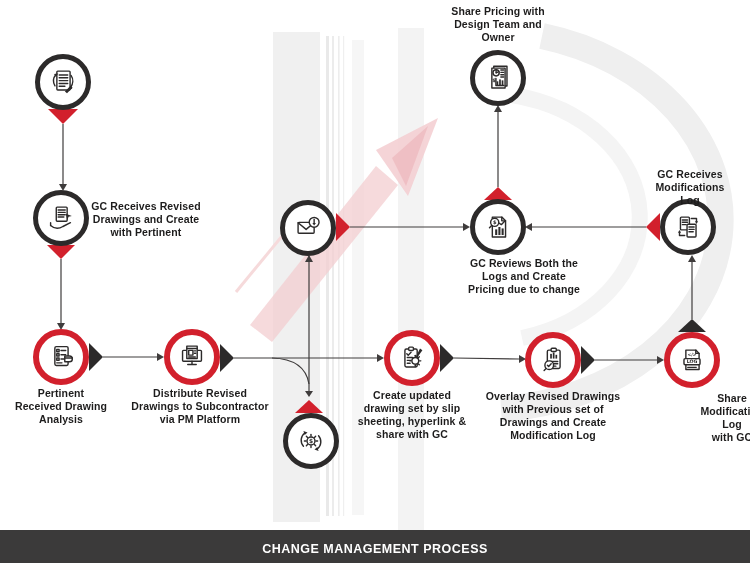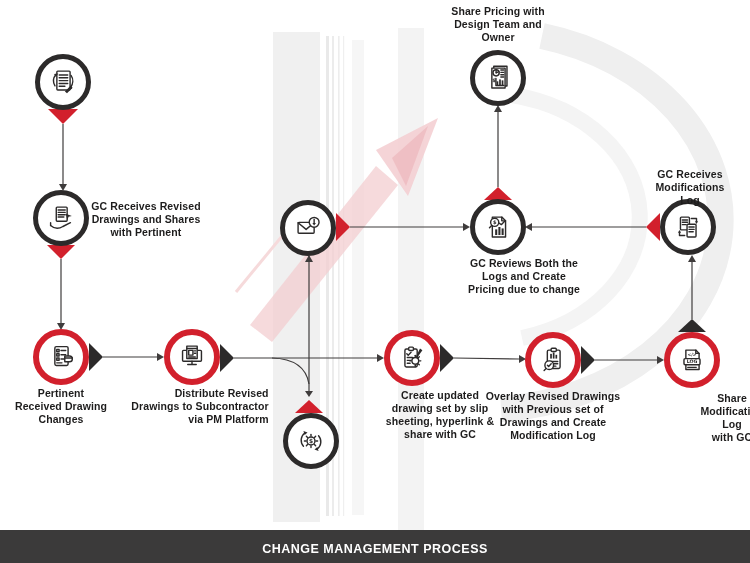--- a/index.html
+++ b/index.html
@@ -133,55 +133,55 @@
       <line x1="15" y1="9.5" x2="22.5" y2="9.5"></line>
         <line x1="15" y1="12" x2="22.5" y2="12"></line>
       <line x1="15" y1="14.5" x2="22.5" y2="14.5"></line>
         <line x1="15" y1="17" x2="21" y2="17"></line>
       <polygon class="f" points="23,13.5 29.5,15.8 26,16.8 24.8,20"></polygon>
       <path d="M7 26 c4 3.5 9 3.5 13 1 l8 -4"></path>
       <path d="M7 26 v-3"></path>
     </svg>
   </div>
   <div class="node-label" style="left:146px;top:200px;">GC Receives Revised
-Drawings and Shares
+Drawings and Create
 with Pertinent</div>
 
   <div class="node red" style="left:61px;top:357px;">
     <svg class="icon" width="34" height="34" viewBox="0 0 36 36">
       <rect x="11.5" y="7" width="14" height="20" rx="1.5" class="wf"></rect>
       <rect x="13.5" y="10" width="2.5" height="2.5"></rect>
         <line x1="18" y1="11.2" x2="23" y2="11.2"></line>
       <rect x="13.5" y="14.5" width="2.5" height="2.5"></rect>
         <line x1="18" y1="15.7" x2="23" y2="15.7"></line>
       <rect x="13.5" y="19" width="2.5" height="2.5"></rect>
         <line x1="18" y1="20.2" x2="23" y2="20.2"></line>
       <line x1="13.5" y1="24.2" x2="19" y2="24.2"></line>
       <path class="wf" d="M22 17 h5 a2.8 2.8 0 0 1 0 6 h-5 z"></path>
       <line x1="22" y1="19" x2="30" y2="19"></line>
     </svg>
   </div>
   <div class="node-label" style="left:61px;top:387px;">Pertinent
 Received Drawing
-Changes</div>
+Analysis</div>
 
   <div class="node red" style="left:192px;top:357px;">
     <svg class="icon" width="34" height="34" viewBox="0 0 36 36">
       <rect x="8" y="11" width="20" height="11.5" rx="1" class="wf"></rect>
       <rect x="12.5" y="6.5" width="11" height="13" class="wf"></rect>
       <line x1="12.5" y1="9" x2="23.5" y2="9"></line>
       <rect x="14.5" y="11" width="4.5" height="5"></rect>
       <line x1="20.5" y1="11.5" x2="22" y2="11.5"></line>
         <line x1="20.5" y1="14" x2="22" y2="14"></line>
       <line x1="14.5" y1="18" x2="21.5" y2="18"></line>
       <line x1="18" y1="22.5" x2="18" y2="25.5"></line>
       <line x1="13.5" y1="26" x2="22.5" y2="26"></line>
     </svg>
   </div>
-  <div class="node-label" style="left:200px;top:387px;text-align:right;">Distribute Revised
+  <div class="node-label" style="left:200px;top:387px;">Distribute Revised
 Drawings to Subcontractor
 via PM Platform</div>
 
   <div class="node dark" style="left:308px;top:228px;">
     <svg class="icon" width="34" height="34" viewBox="0 0 36 36">
       <rect x="7.5" y="12" width="17" height="11.5" rx="1" class="wf"></rect>
       <path d="M7.5 12.5 L16 19.5 L24.5 12.5"></path>
       <circle cx="24.5" cy="12" r="5.2" class="wf"></circle>
       <line x1="24.5" y1="9" x2="24.5" y2="13"></line>
       <polygon class="f" points="22.6,12.6 26.4,12.6 24.5,15.4"></polygon>
@@ -218,21 +218,21 @@
       <circle cx="21.5" cy="21" r="3.6" class="wf"></circle>
       <line x1="21.5" y1="16.4" x2="21.5" y2="15.2"></line>
         <line x1="21.5" y1="25.6" x2="21.5" y2="26.8"></line>
       <line x1="26.1" y1="21" x2="27.3" y2="21"></line>
         <line x1="16.9" y1="21" x2="15.7" y2="21"></line>
       <line x1="24.8" y1="17.7" x2="25.7" y2="16.8"></line>
         <line x1="24.8" y1="24.3" x2="25.7" y2="25.2"></line>
       <polygon class="f" points="26.5,8 29,9.8 23.8,17.3 22,17.8 22.5,15.8"></polygon>
     </svg>
   </div>
-  <div class="node-label" style="left:412px;top:389px;margin-left:28px;">Create updated
+  <div class="node-label" style="left:412px;top:389px;">Create updated
 drawing set by slip
 sheeting, hyperlink &amp;
 share with GC</div>
 
   <div class="node dark" style="left:498px;top:227px;">
     <svg class="icon" width="34" height="34" viewBox="0 0 36 36">
       <path class="wf" d="M12 7.5 h10 l4 4 v17 h-14 z"></path>
       <path d="M22 7.5 v4 h4"></path>
       <rect class="f" x="15" y="20.5" width="2.2" height="6"></rect>
       <rect class="f" x="18.4" y="18" width="2.2" height="8.5"></rect>

